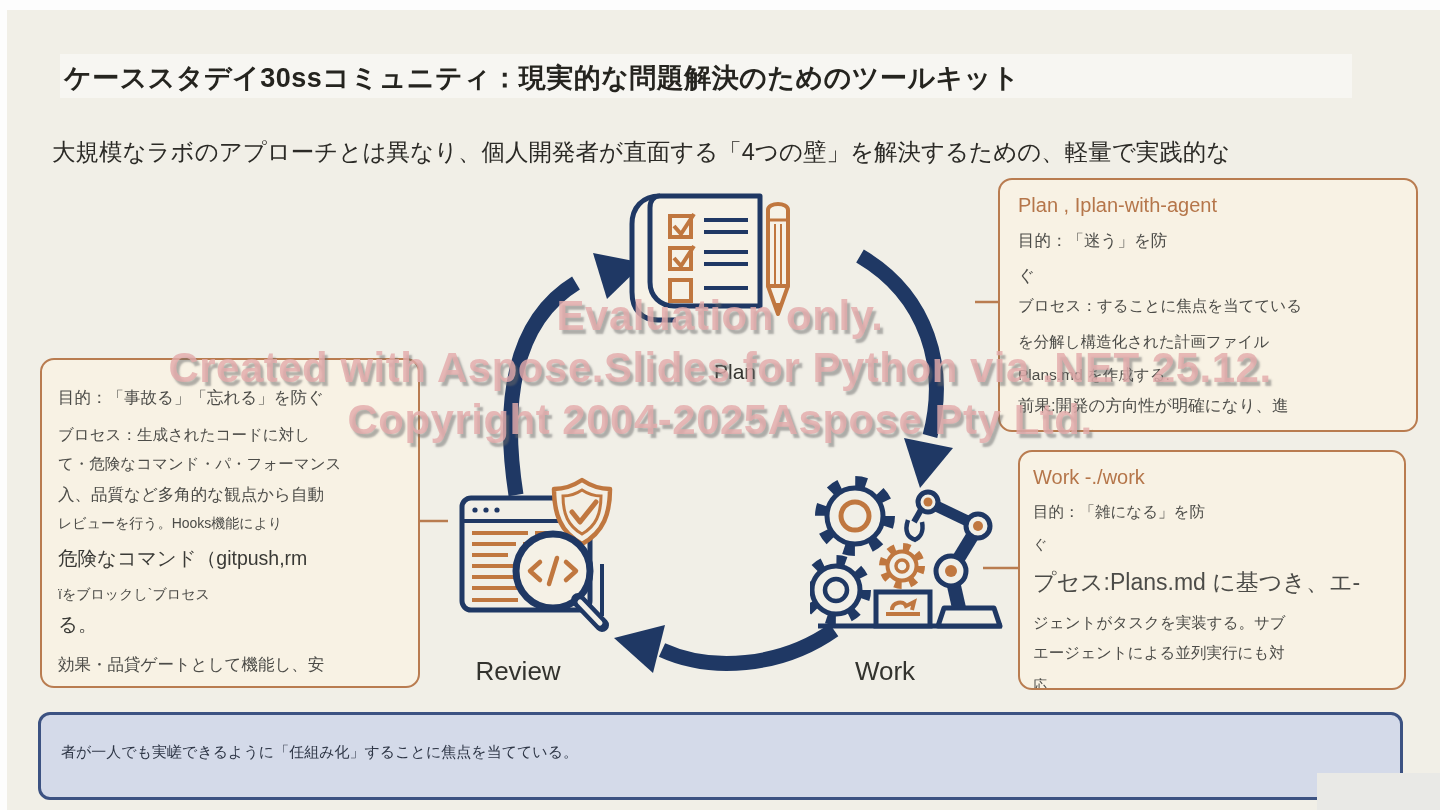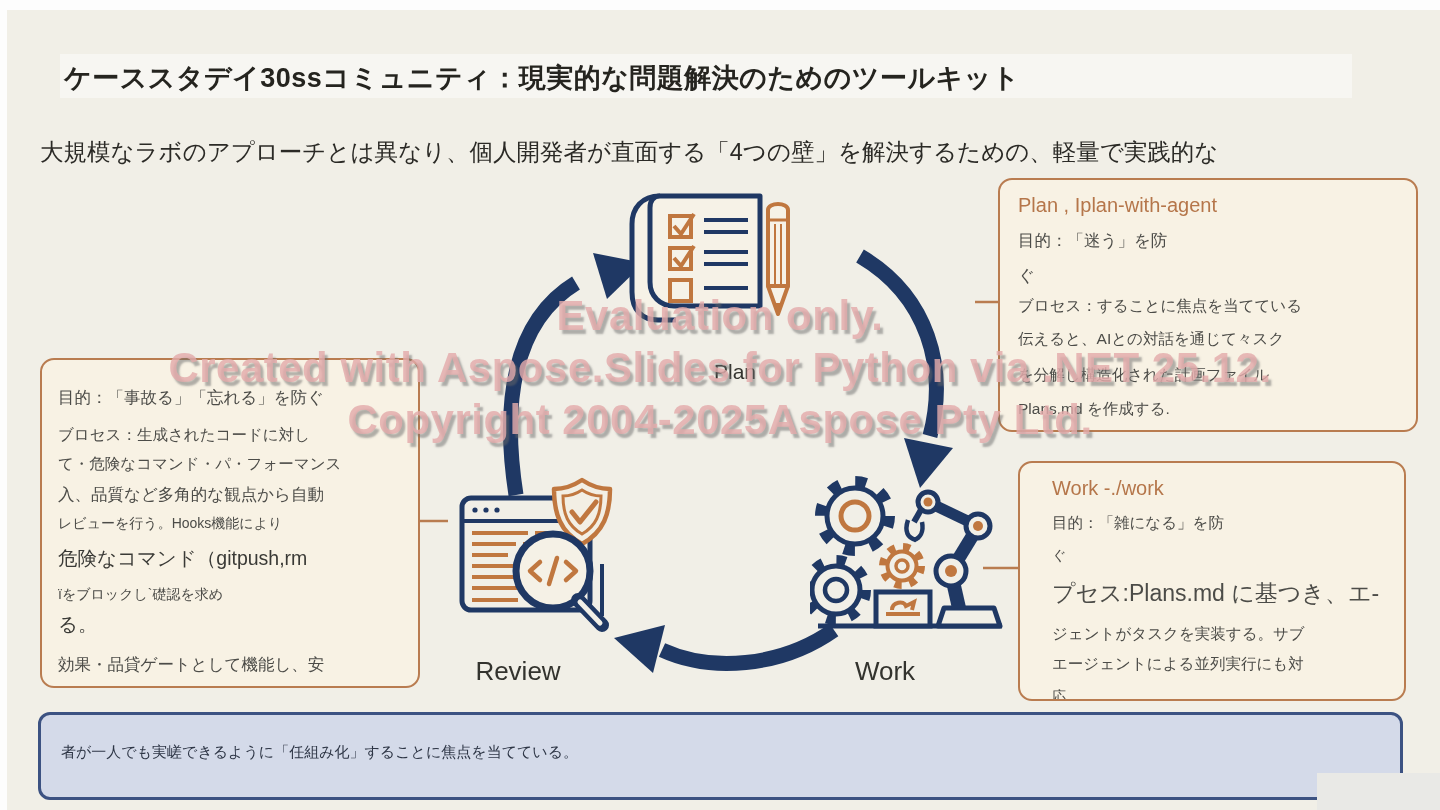--- a/index.html
+++ b/index.html
@@ -4,33 +4,33 @@
 <style>
   html,body{margin:0;padding:0;}
   body{background:#ffffff;font-family:"Liberation Sans",sans-serif;}
   #canvas{position:relative;width:1440px;height:810px;overflow:hidden;background:#fdfdfc;}
   .slide-bg{position:absolute;left:7px;top:10px;width:1433px;height:800px;background:#f1efe7;}
   .edge-top{position:absolute;left:0;top:0;width:1440px;height:10px;background:#fdfdfd;z-index:8;}
   .edge-left{position:absolute;left:0;top:0;width:7px;height:810px;background:#fdfdfd;z-index:8;}
 
   .title-hl{position:absolute;left:60px;top:54px;width:1292px;height:44px;background:rgba(255,255,255,0.45);z-index:1;}
   .title{position:absolute;left:64px;top:60px;font-size:27px;font-weight:bold;color:#25241f;letter-spacing:.5px;z-index:2;white-space:nowrap;}
-  .subtitle{position:absolute;left:40px;font-size:23.5px;color:#2b2a26;z-index:2;white-space:nowrap;}
+  .subtitle{position:absolute;left:52px;font-size:23.5px;color:#2b2a26;z-index:2;white-space:nowrap;}
   .sub1{top:136px;} .sub2{top:176px;}
 
   svg.arrows{position:absolute;left:0;top:0;z-index:1;}
   .icon{position:absolute;z-index:2;}
   .node-label{position:absolute;z-index:2;color:#33332e;}
   .lbl-plan{left:690px;top:360px;width:90px;text-align:center;font-size:21px;}
   .lbl-review{left:448px;top:656px;width:140px;text-align:center;font-size:26px;}
   .lbl-work{left:830px;top:656px;width:110px;text-align:center;font-size:26px;}
 
   .box{position:absolute;background:#f8f2e4;border:2px solid #b97c50;border-radius:14px;box-sizing:border-box;z-index:3;overflow:hidden;}
   .box-plan{left:998px;top:178px;width:420px;height:254px;padding:14px 18px 10px 18px;}
-  .box-work{left:1018px;top:461px;width:388px;height:240px;padding:14px 18px 10px 32px;}
+  .box-work{left:1018px;top:450px;width:388px;height:240px;padding:14px 18px 10px 13px;}
   .box-review{left:40px;top:358px;width:380px;height:330px;padding:18px 16px 10px 16px;}
   .box-heading{font-size:20px;color:#b5764a;margin-bottom:2px;white-space:nowrap;}
   .bl{font-size:15.5px;line-height:1.32;color:#4c4c48;margin-top:13px;white-space:nowrap;}
   .s14{font-size:14px;} .s16{font-size:16.5px;} .s17{font-size:23px;} .s18{font-size:18.5px;} .s19{font-size:19.5px;color:#3a3a36;}
   .gap{margin-top:16px;} .gap-sm{margin-top:9px;}
 
   .insight{position:absolute;left:38px;top:712px;width:1365px;height:88px;background:#d4dae9;border:3px solid #3c5282;border-radius:12px;box-sizing:border-box;z-index:3;overflow:hidden;}
   .insight-line{margin-left:20px;font-size:15px;color:#2d3545;white-space:nowrap;}
   .il1{margin-top:26px;} .il2{margin-top:28px;}
 
@@ -143,21 +143,20 @@
     <line x1="122" y1="124" x2="146" y2="149" stroke="#1f3864" stroke-width="14" stroke-linecap="round"></line>
     <line x1="124" y1="126" x2="144" y2="147" stroke="#f1efe7" stroke-width="5" stroke-linecap="round"></line>
   </svg>
   <div class="node-label lbl-review">Review</div>
 
   <div class="box box-plan">
     <div class="box-heading">Plan , Iplan-with-agent</div>
     <div class="bl s16">目的：「迷う」を防</div>
     <div class="bl s16">ぐ</div>
     <div class="bl gap-sm">ブロセス：することに焦点を当てている</div>
-    <div class="bl">伝えると、AIとの対話を通じて々スク</div>
     <div class="bl gap">を分解し構造化された計画ファイル</div>
     <div class="bl">Plans.md を作成する.</div>
     <div class="bl s16 gap-sm">前果:開発の方向性が明確になり、進</div>
     <div class="bl s17 gap-sm">捗か可視化される。</div>
   </div>
 
   <div class="box box-work">
     <div class="box-heading">Work -./work</div>
     <div class="bl">目的：「雑になる」を防</div>
     <div class="bl s14">ぐ</div>
@@ -169,21 +168,21 @@
     <div class="bl s14">れ、作業の脱鶴を防ぐ</div>
   </div>
 
   <div class="box box-review">
     <div class="bl s16 gap-sm">目的：「事故る」「忘れる」を防ぐ</div>
     <div class="bl gap">ブロセス：生成されたコードに対し</div>
     <div class="bl gap-sm">て・危険なコマンド・パ・フォーマンス</div>
     <div class="bl s16 gap-sm">入、品質など多角的な観点から自動</div>
     <div class="bl s14 gap-sm">レビューを行う。Hooks機能により</div>
     <div class="bl s19">危険なコマンド（gitpush,rm</div>
-    <div class="bl s14">ïをブロックし`礎認を求め</div>
+    <div class="bl s14">ïをブロックし`ブロセス</div>
     <div class="bl s19 gap-sm">る。</div>
     <div class="bl s16 gap">効果・品貸ゲートとして機能し、安</div>
     <div class="bl s16">全性を確保する。</div>
   </div>
 
   <div class="insight">
     <div class="insight-line il2">者が一人でも実嵯できるように「任組み化」することに焦点を当てている。</div>
   </div>
 
   <div class="corner-overlay"></div>

